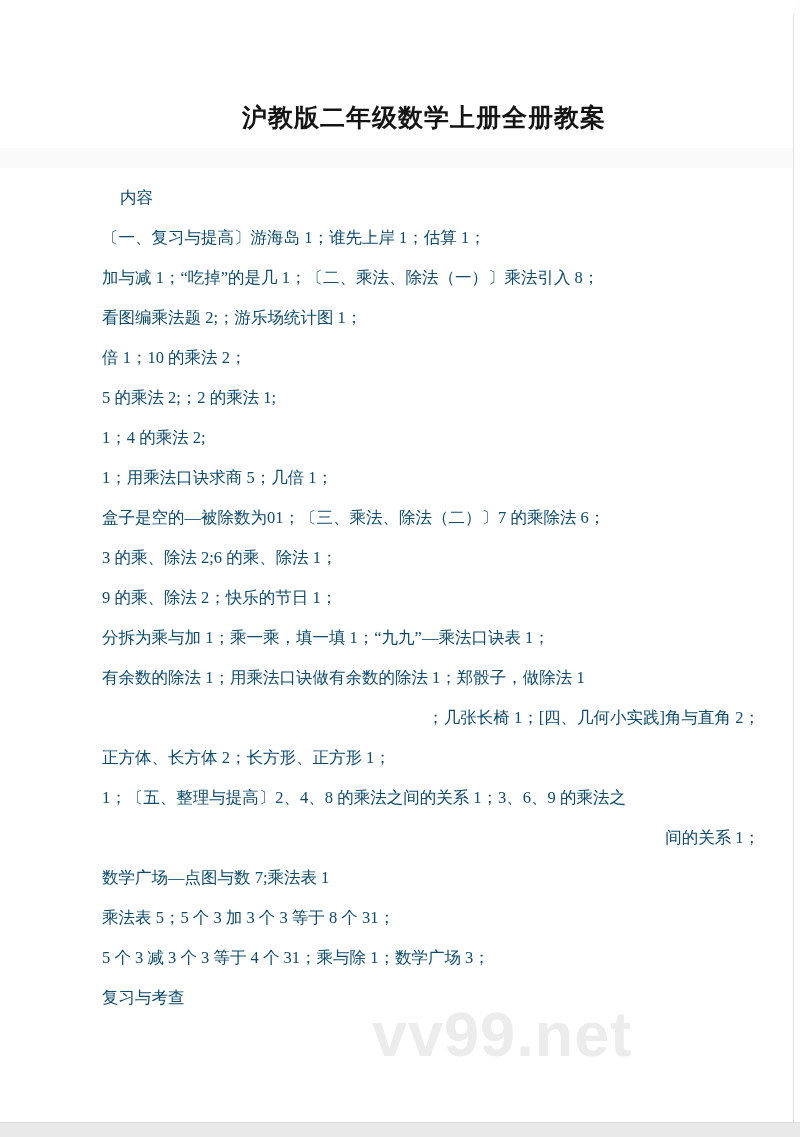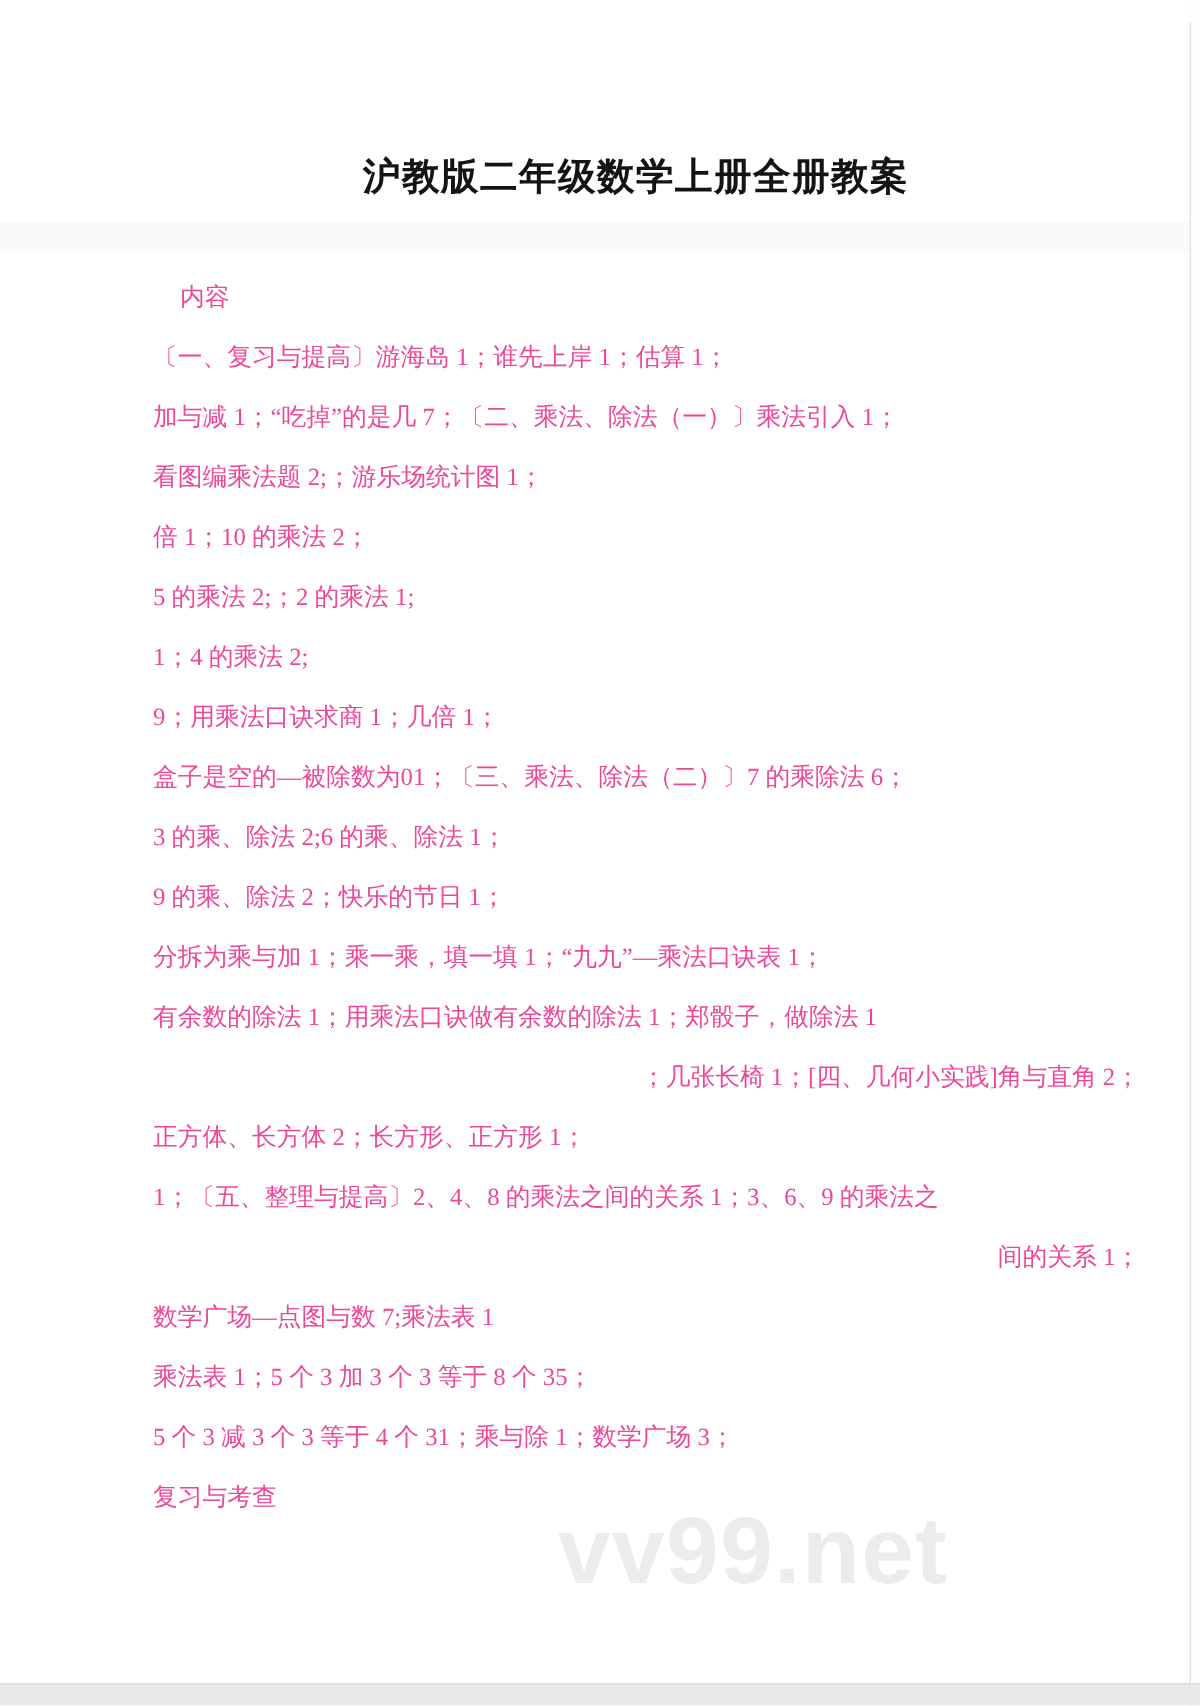--- a/index.html
+++ b/index.html
@@ -44,21 +44,21 @@
     letter-spacing: 1px;
     color: #141414;
     white-space: nowrap;
   }
 
   .content {
     position: absolute;
     left: 88px; top: 163px;
     width: 672px;
     font-size: 16.5px;
-    color: #ec4899;
+    color: #0c4a6e;
   }
   .line {
     height: 40px;
     line-height: 40px;
     white-space: nowrap;
     text-indent: 14px;
   }
   .line.indent2 { text-indent: 32px; }
   .line.cont { text-indent: 0; text-align: right; }
 
@@ -87,37 +87,37 @@
 
 <div class="page">
 
   <div class="subtle-band"></div>
 
   <h1 class="doc-title">沪教版二年级数学上册全册教案</h1>
 
   <div class="content">
     <div class="line indent2">内容</div>
     <div class="line">〔一、复习与提高〕游海岛 1；谁先上岸 1；估算 1；</div>
-    <div class="line">加与减 1；“吃掉”的是几 7；〔二、乘法、除法（一）〕乘法引入 1；</div>
+    <div class="line">加与减 1；“吃掉”的是几 1；〔二、乘法、除法（一）〕乘法引入 8；</div>
     <div class="line">看图编乘法题 2;；游乐场统计图 1；</div>
     <div class="line">倍 1；10 的乘法 2；</div>
     <div class="line">5 的乘法 2;；2 的乘法 1;</div>
     <div class="line">1；4 的乘法 2;</div>
-    <div class="line">9；用乘法口诀求商 1；几倍 1；</div>
+    <div class="line">1；用乘法口诀求商 5；几倍 1；</div>
     <div class="line">盒子是空的—被除数为01；〔三、乘法、除法（二）〕7 的乘除法 6；</div>
     <div class="line">3 的乘、除法 2;6 的乘、除法 1；</div>
     <div class="line">9 的乘、除法 2；快乐的节日 1；</div>
     <div class="line">分拆为乘与加 1；乘一乘，填一填 1；“九九”—乘法口诀表 1；</div>
     <div class="line">有余数的除法 1；用乘法口诀做有余数的除法 1；郑骰子，做除法 1</div>
     <div class="line cont">；几张长椅 1；[四、几何小实践]角与直角 2；</div>
     <div class="line">正方体、长方体 2；长方形、正方形 1；</div>
     <div class="line">1；〔五、整理与提高〕2、4、8 的乘法之间的关系 1；3、6、9 的乘法之</div>
     <div class="line cont">间的关系 1；</div>
     <div class="line">数学广场—点图与数 7;乘法表 1</div>
-    <div class="line">乘法表 1；5 个 3 加 3 个 3 等于 8 个 35；</div>
+    <div class="line">乘法表 5；5 个 3 加 3 个 3 等于 8 个 31；</div>
     <div class="line">5 个 3 减 3 个 3 等于 4 个 31；乘与除 1；数学广场 3；</div>
     <div class="line">复习与考查</div>
   </div>
 
   <div class="watermark">vv99.net</div>
 
   <div class="page-edge-line"></div>
 </div>
 
 <div class="page-right-gutter"></div>

